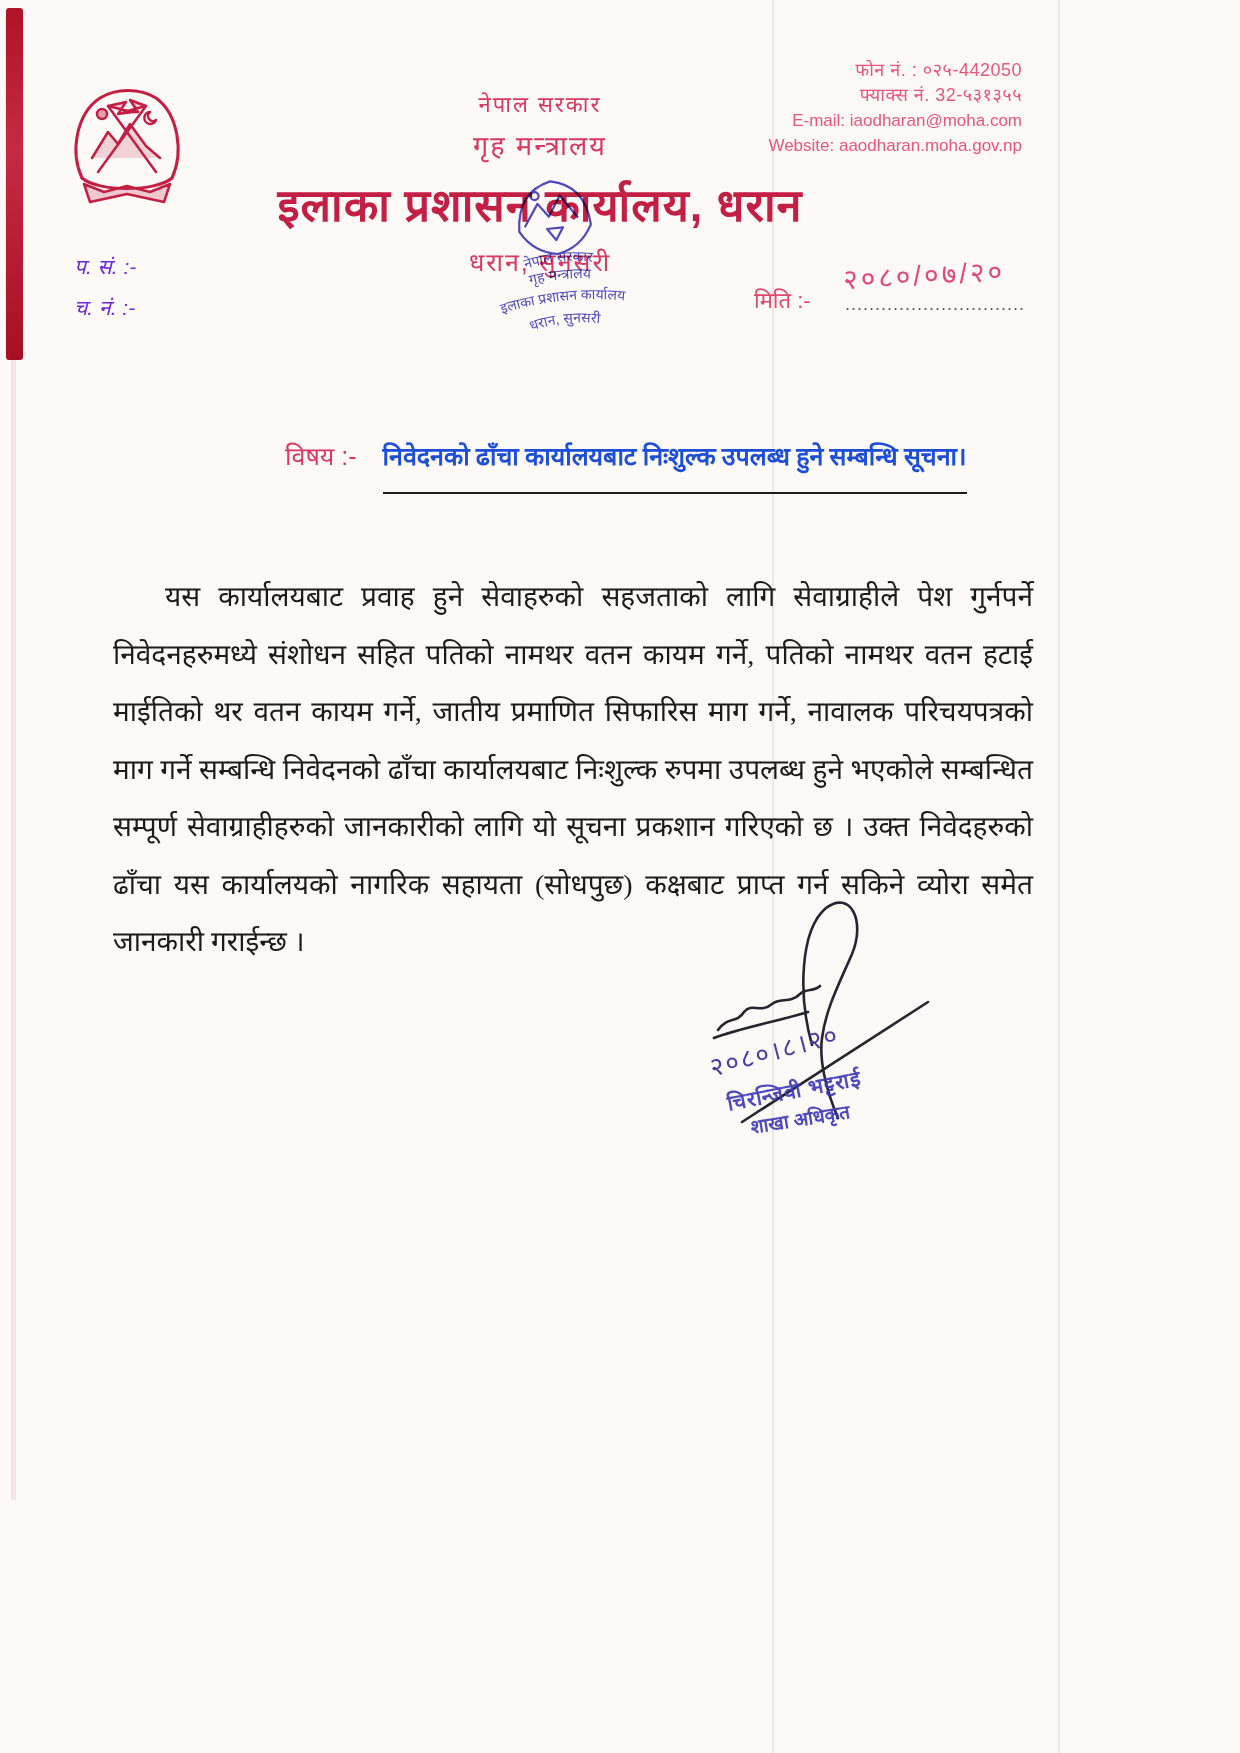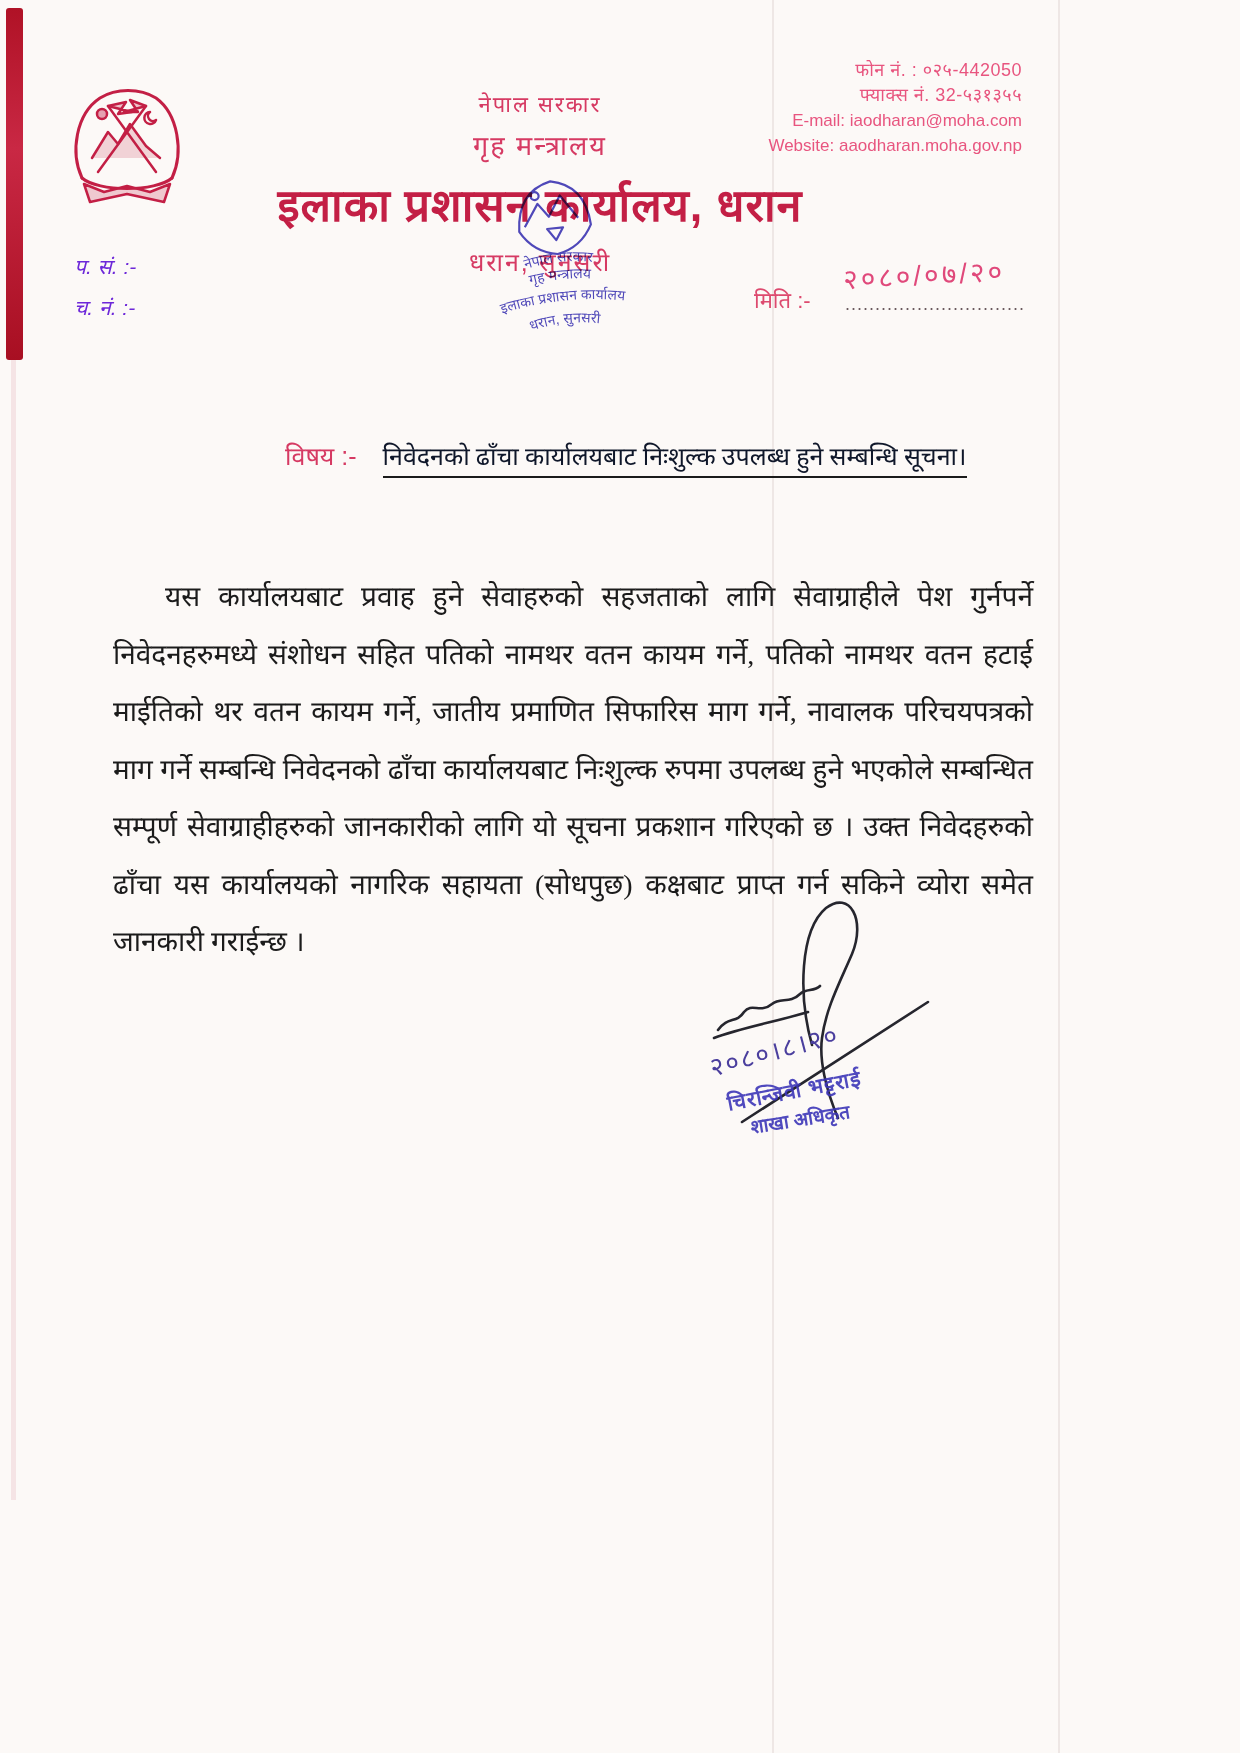--- a/index.html
+++ b/index.html
@@ -49,22 +49,22 @@
   .date-hand{
     position:absolute;left:843px;top:255px;
     color:#e0497b;font-size:28px;letter-spacing:3px;
     transform:rotate(-3deg);white-space:nowrap;
   }
 
   
   .subject-row{position:absolute;left:253px;top:438px;display:flex;align-items:flex-start;gap:26px;z-index:2;margin-left:32px;}
   .subject-label{color:#d63a63;font-size:25px;white-space:nowrap;}
   .subject-text{
-    color:#0f172a;font-size:25px;font-weight:normal;
-    border-bottom:2px solid #1b1b1b;padding-bottom:4px;
+    color:#1d4ed8;font-size:25px;font-weight:bold;
+    border-bottom:2px solid #1b1b1b;padding-bottom:20px;
     font-family:"Liberation Serif", serif;white-space:nowrap;
   }
 
   
   .body-par{
     position:absolute;left:113px;top:568px;width:920px;z-index:2;
     color:#1b1b1b;font-size:28px;line-height:57.5px;
     text-align:justify;text-indent:52px;
     font-family:"Liberation Serif", serif;
   }

